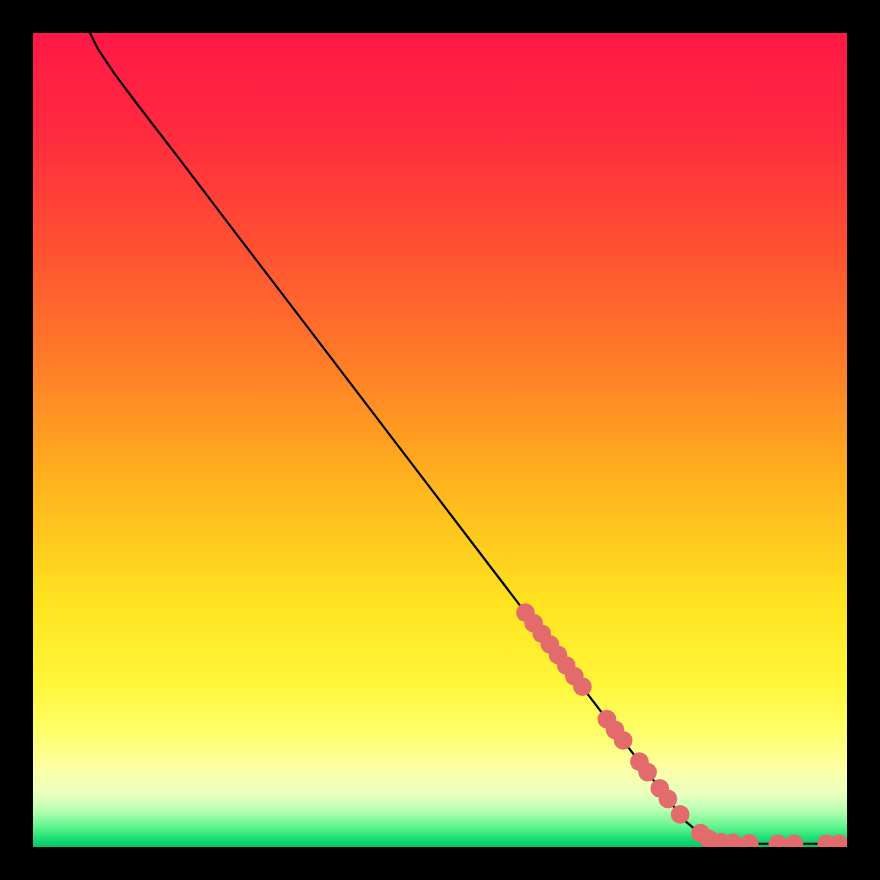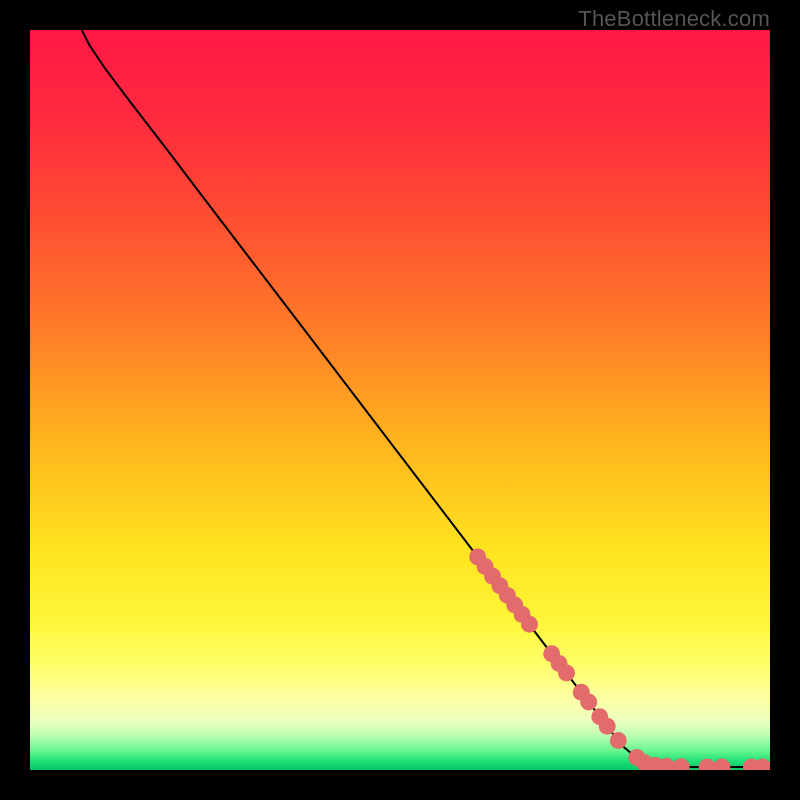--- a/index.html
+++ b/index.html
@@ -100,15 +100,14 @@
           <circle cx="651.20" cy="736.67" r="8.5" fill="#e36b6b" stroke="#c94f4f" stroke-width="0"></circle>
           <circle cx="677.10" cy="737.04" r="8.5" fill="#e36b6b" stroke="#c94f4f" stroke-width="0"></circle>
           <circle cx="691.90" cy="737.04" r="8.5" fill="#e36b6b" stroke="#c94f4f" stroke-width="0"></circle>
           <circle cx="721.50" cy="737.04" r="8.5" fill="#e36b6b" stroke="#c94f4f" stroke-width="0"></circle>
           <circle cx="732.60" cy="737.04" r="8.5" fill="#e36b6b" stroke="#c94f4f" stroke-width="0"></circle>
         </g>
     </svg>
 
   </div>
 
-  <div class="attribution">TheBottleneck.com</div>
 
 </div>
 
 </body></html>

